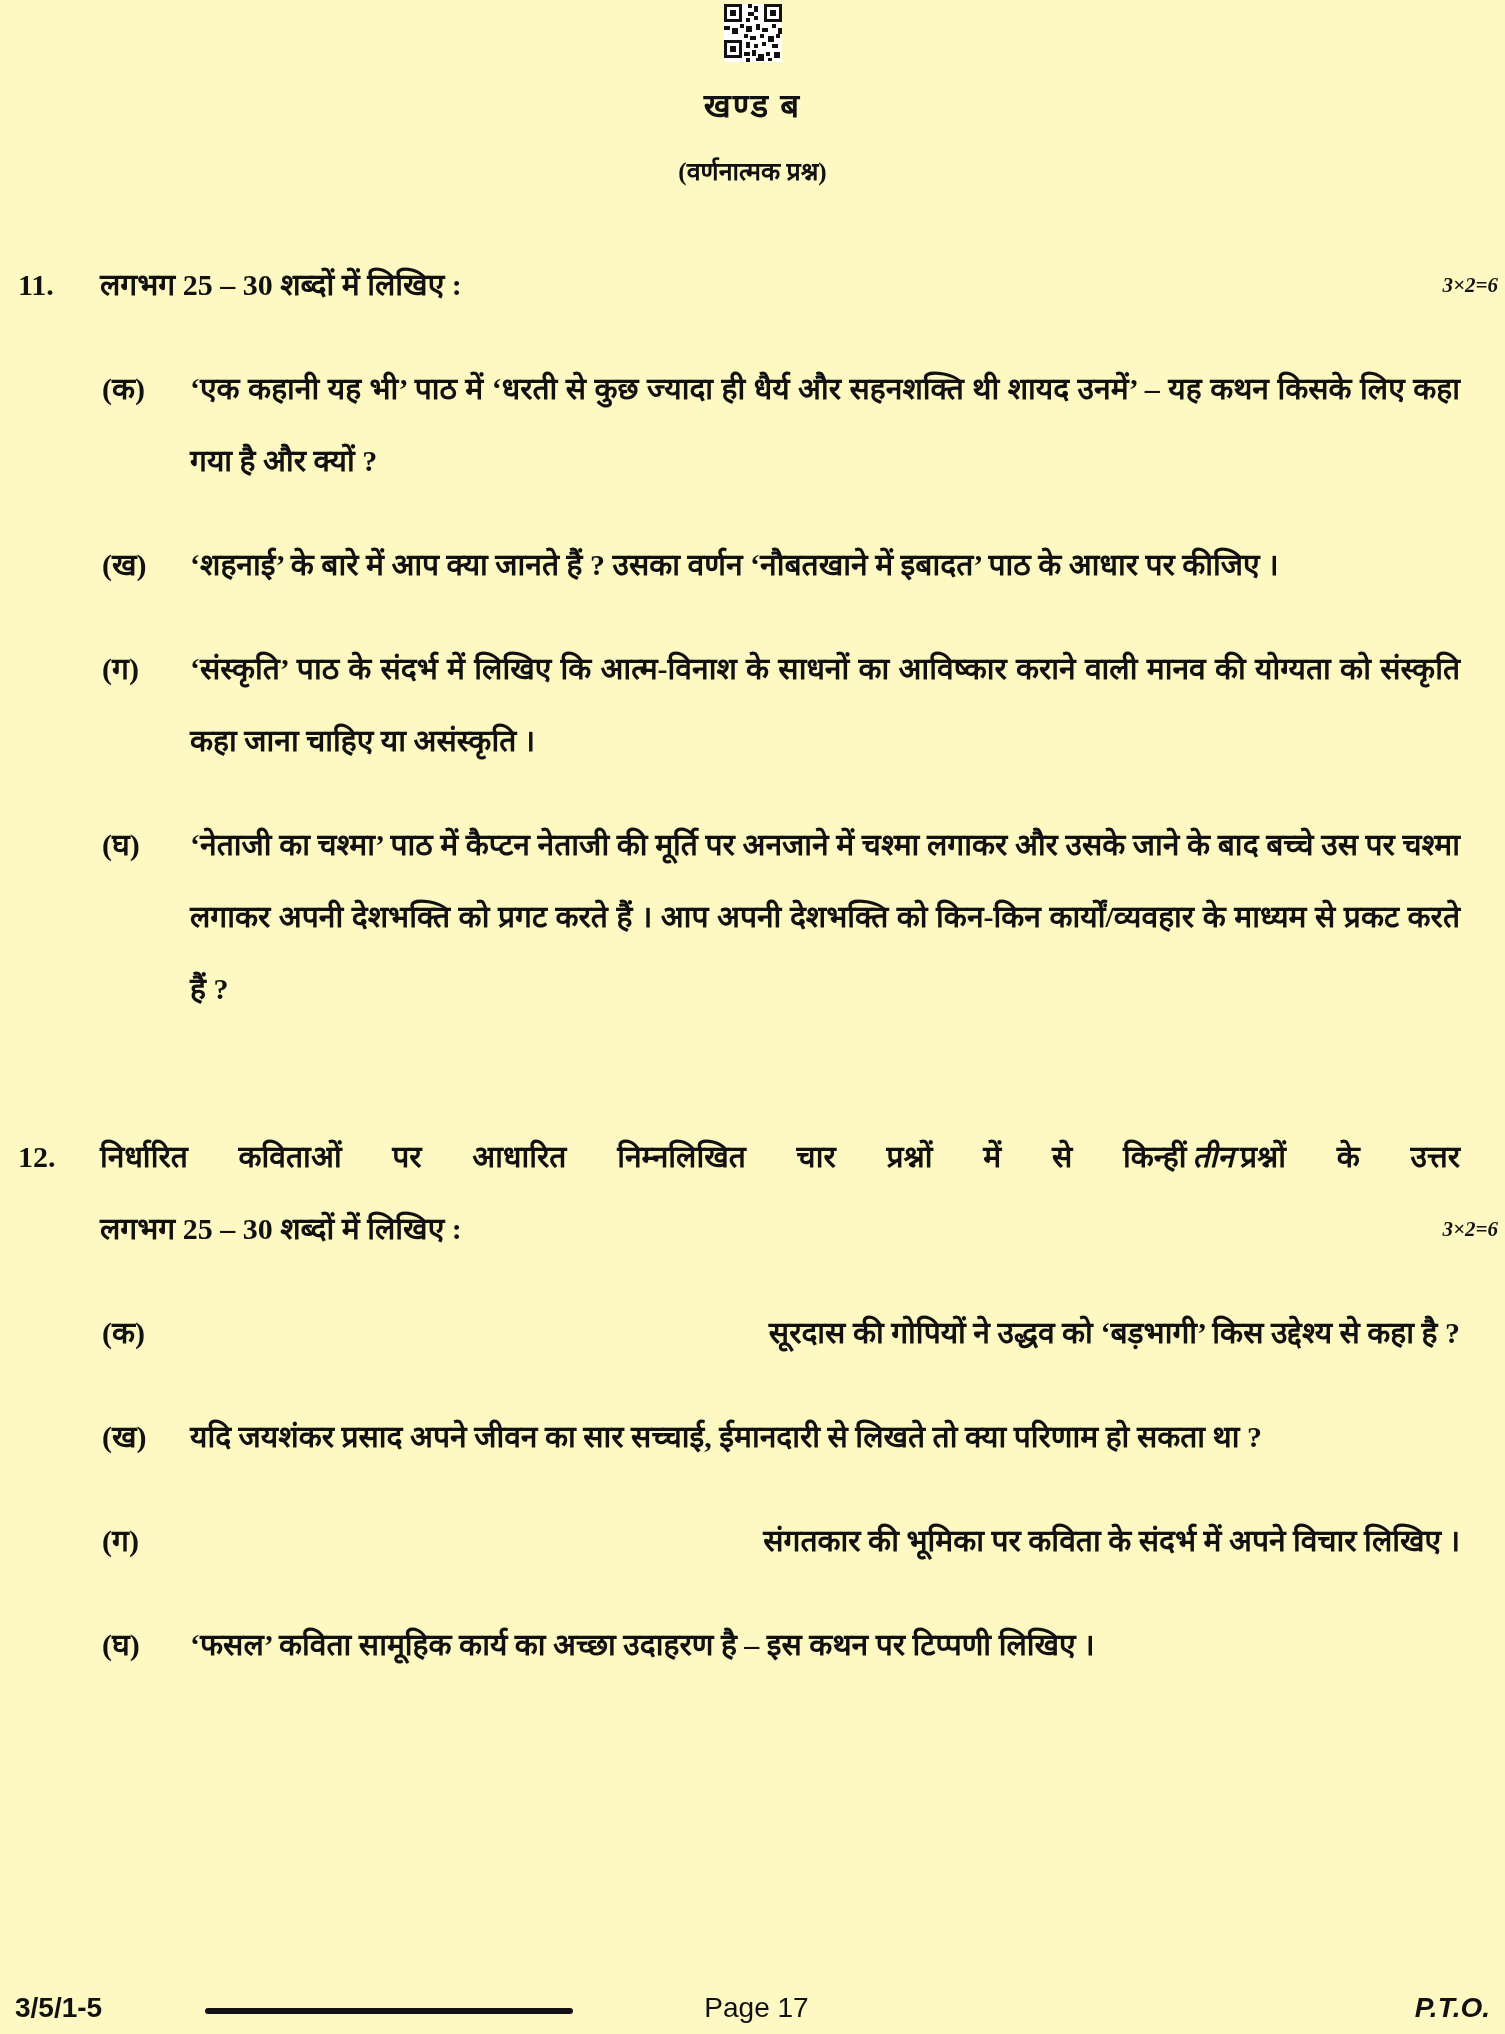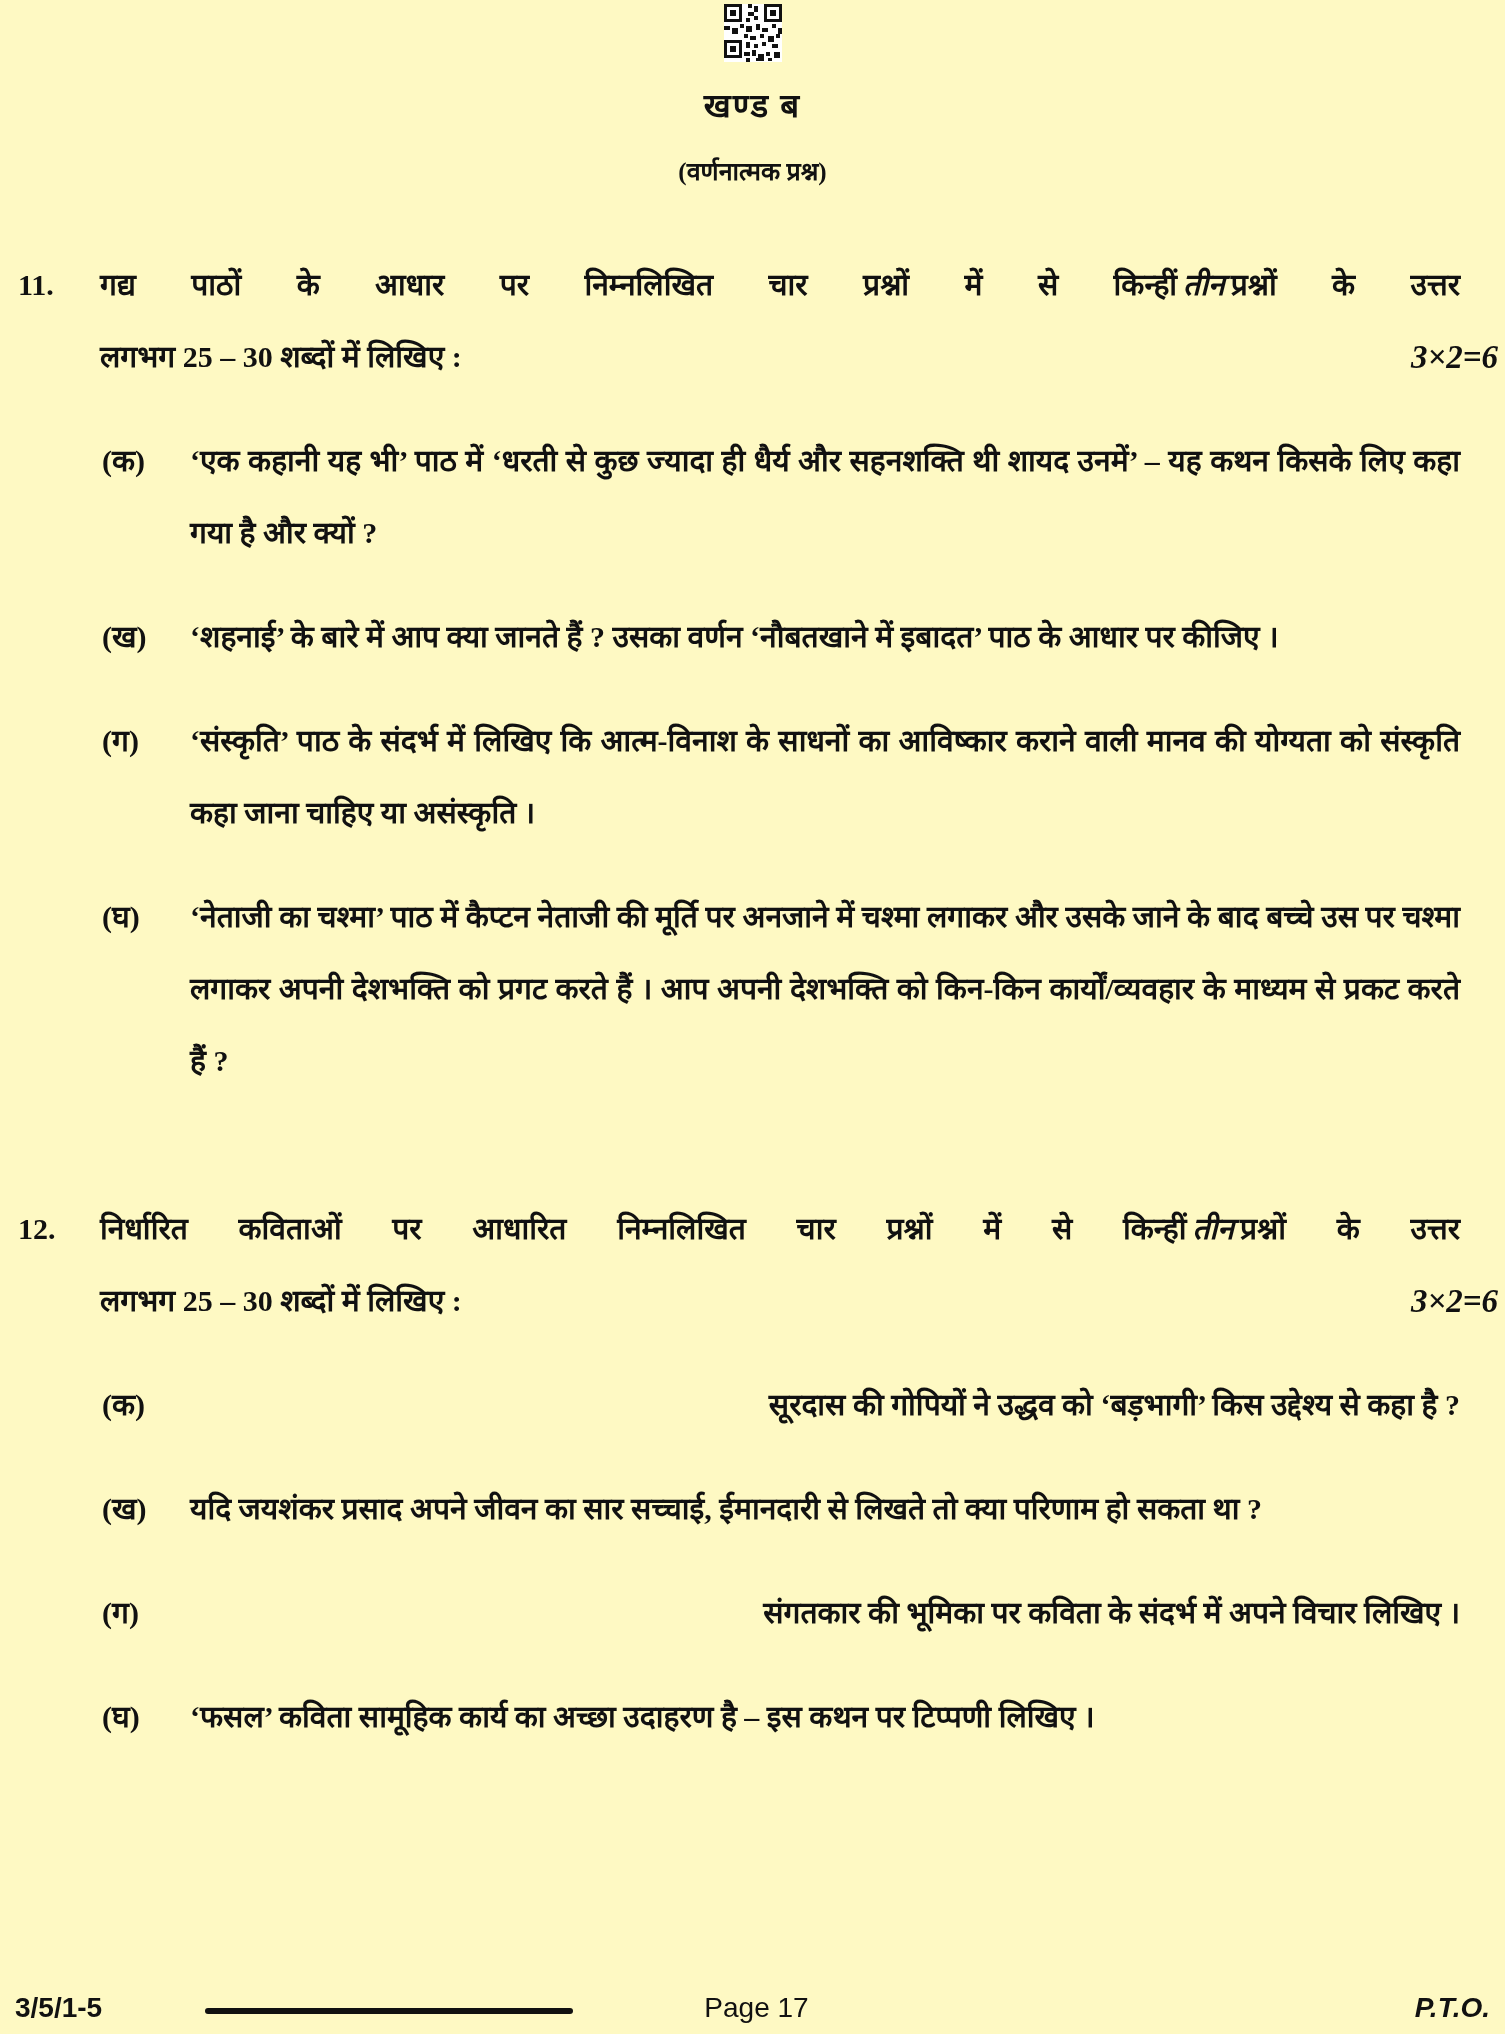--- a/index.html
+++ b/index.html
@@ -25,21 +25,21 @@
     text-align:center;
     font-size:25px;font-weight:700;
   }
   .question{ position:relative; margin:0 45px 0 100px; font-size:30px; font-weight:700; line-height:72px; }
   .question.first{ margin-top:62px; }
   .question.second{ margin-top:96px; }
   .qnum{ position:absolute; left:-82px; top:0; font-weight:700; }
   .intro-line1{ text-align:justify; text-align-last:justify; white-space:normal; }
   .intro-line2{ display:flex; justify-content:space-between; align-items:center; }
   .emph{ font-weight:700; font-style:italic; padding:0 6px; }
-  .marks{ font-weight:700; font-style:italic; margin-right:-38px; font-size:33px; }
+  .marks{ font-weight:700; font-style:italic; margin-right:-38px; font-size:21px; }
   .part{ position:relative; margin-left:90px; margin-top:32px; }
   .part-label{ position:absolute; left:-88px; top:0; }
   .part-text{ text-align:justify; }
   .part-text.single{ text-align:right; }
   .footer{
     position:absolute; left:0; right:0; bottom:8px; height:42px;
     font-family:"Liberation Sans","DejaVu Sans",sans-serif;
     font-size:28px; color:#111;
   }
   .footer-code{ position:absolute; left:15px; bottom:2px; font-weight:700; }
@@ -102,21 +102,20 @@
           <rect x="22" y="27" width="2" height="1.5"></rect>
       </g>
     </svg>
   </div>
 
   <div class="section-title">खण्ड ब</div>
   <div class="section-subtitle">(वर्णनात्मक प्रश्न)</div>
 
   <div class="question first">
     <span class="qnum">11.</span>
-    <div class="intro-line1"><span>गद्य पाठों के आधार पर निम्नलिखित चार प्रश्नों में से किन्हीं</span><span class="emph">तीन</span><span>प्रश्नों के उत्तर</span></div>
     <div class="intro-line2">
       <span>लगभग 25 – 30 शब्दों में लिखिए :</span>
       <span class="marks">3×2=6</span>
     </div>
 
     <div class="part">
       <span class="part-label">(क)</span>
       <div class="part-text">‘एक कहानी यह भी’ पाठ में ‘धरती से कुछ ज्यादा ही धैर्य और सहनशक्ति थी शायद उनमें’ – यह कथन किसके लिए कहा गया है और क्यों ?</div>
     </div>
     <div class="part">

